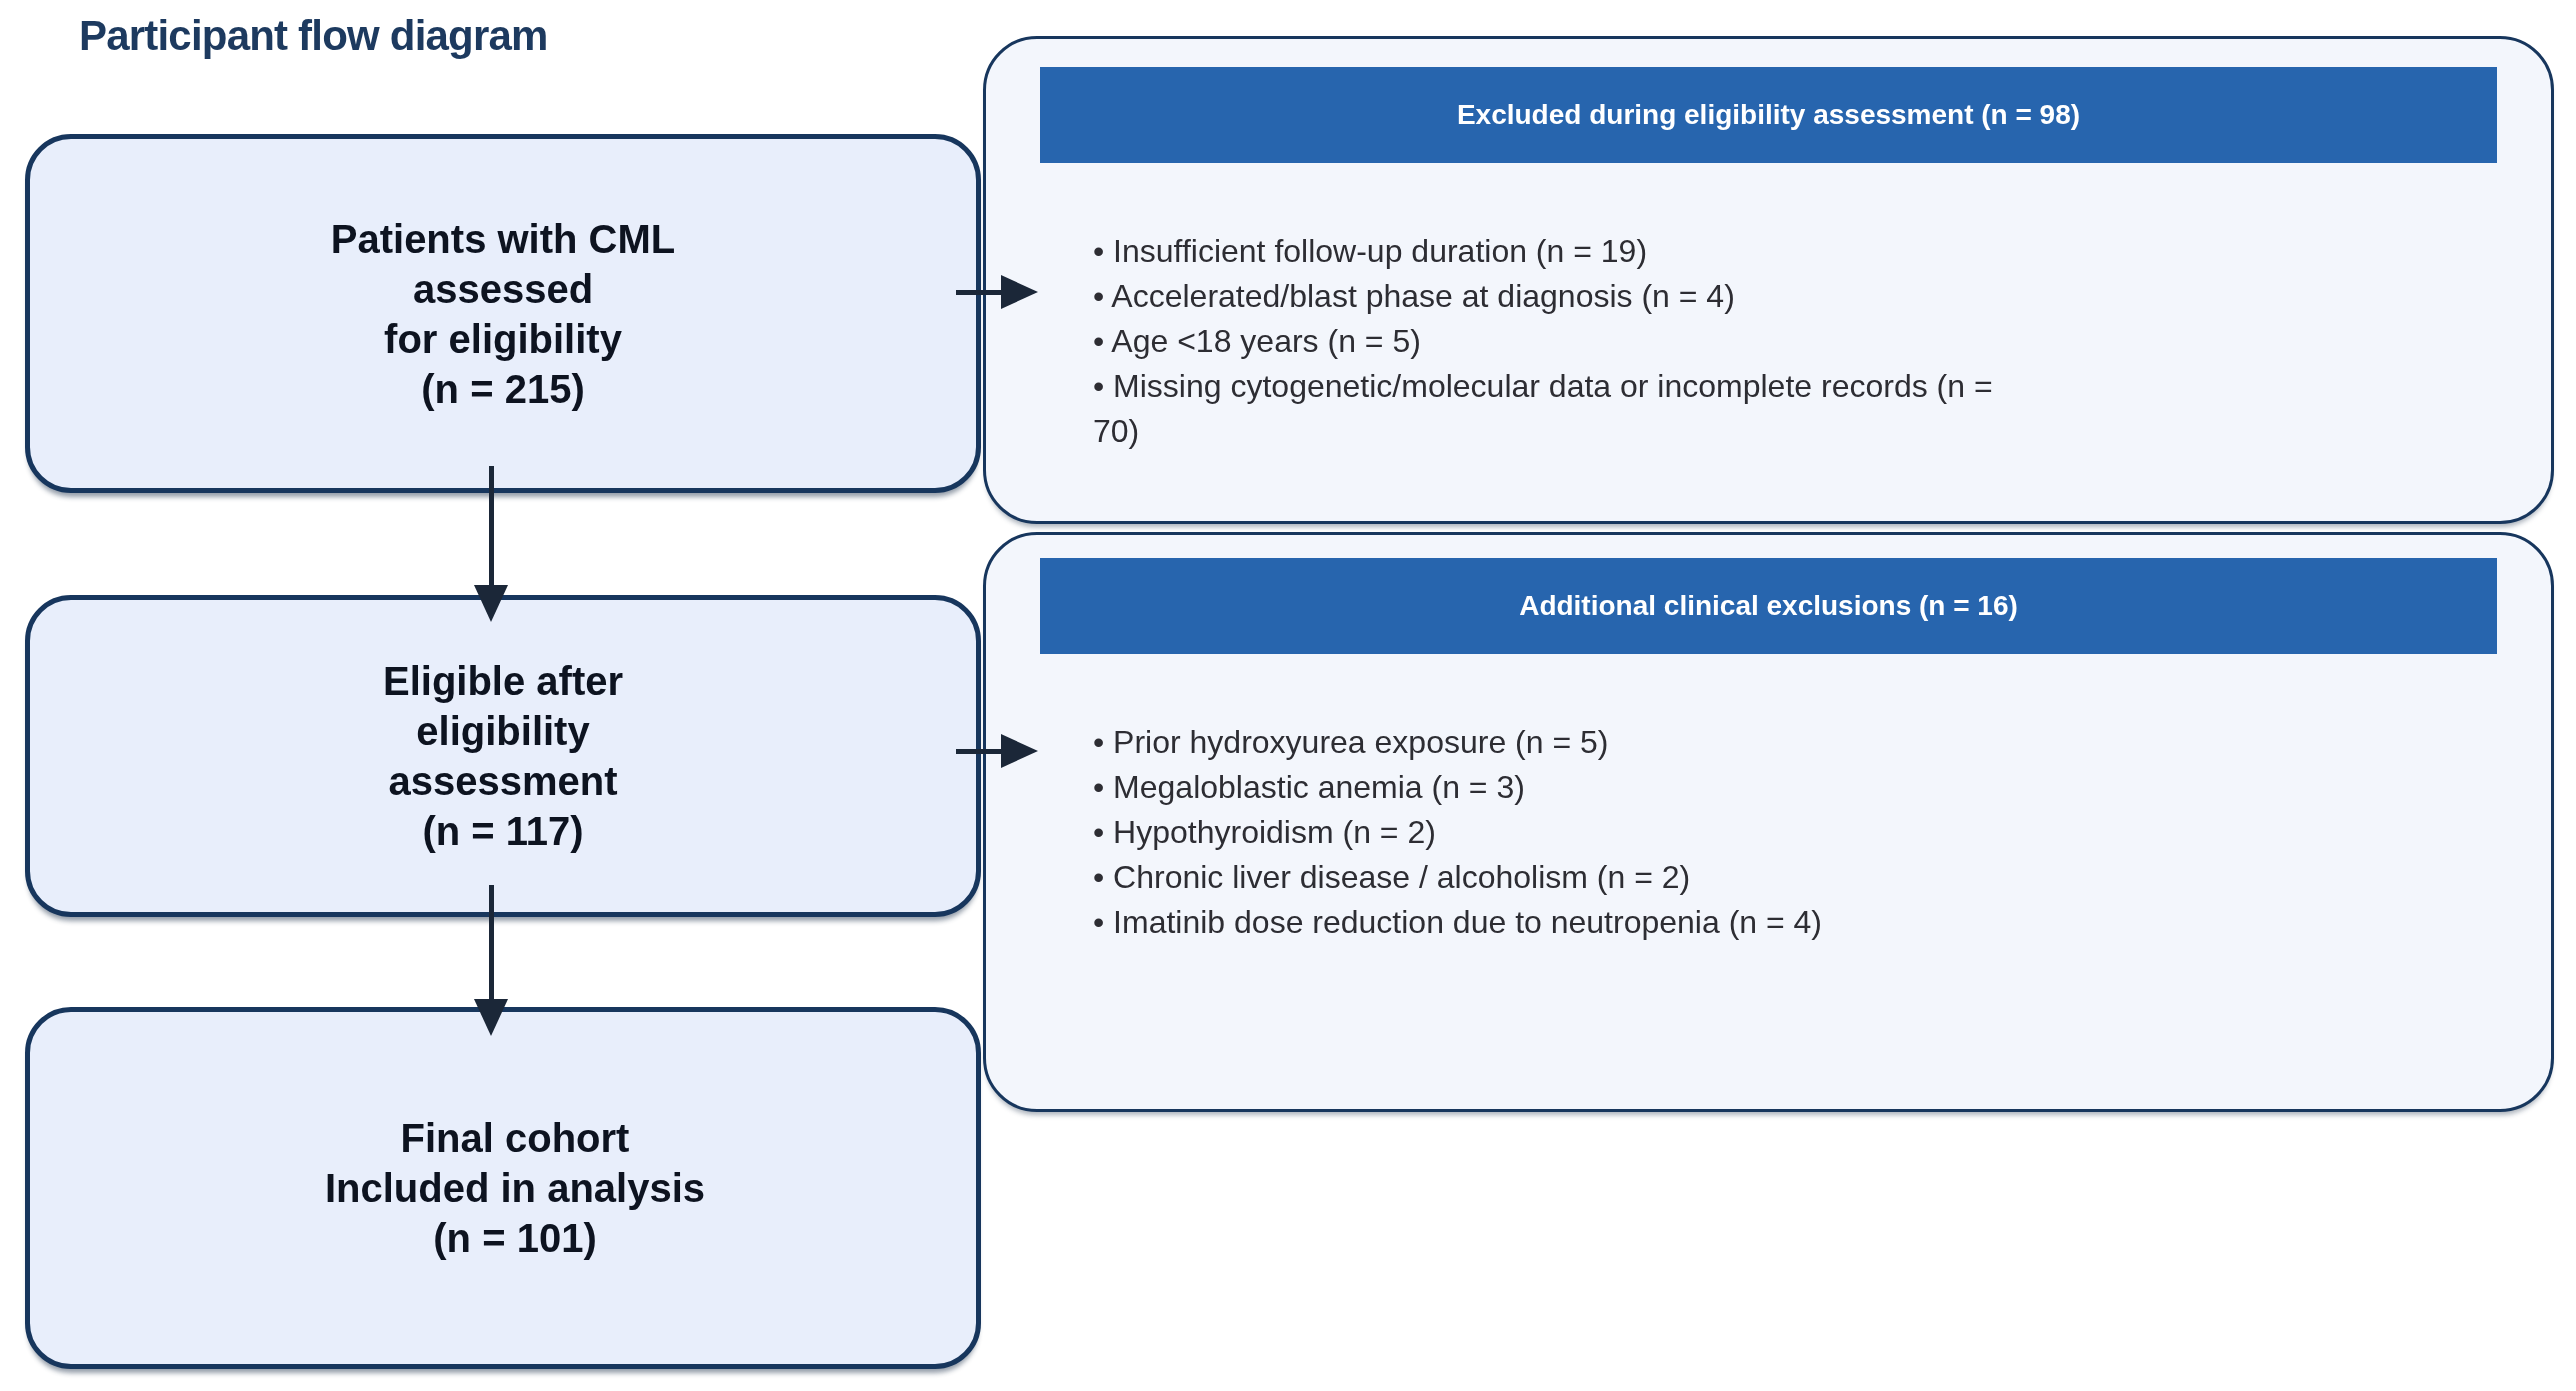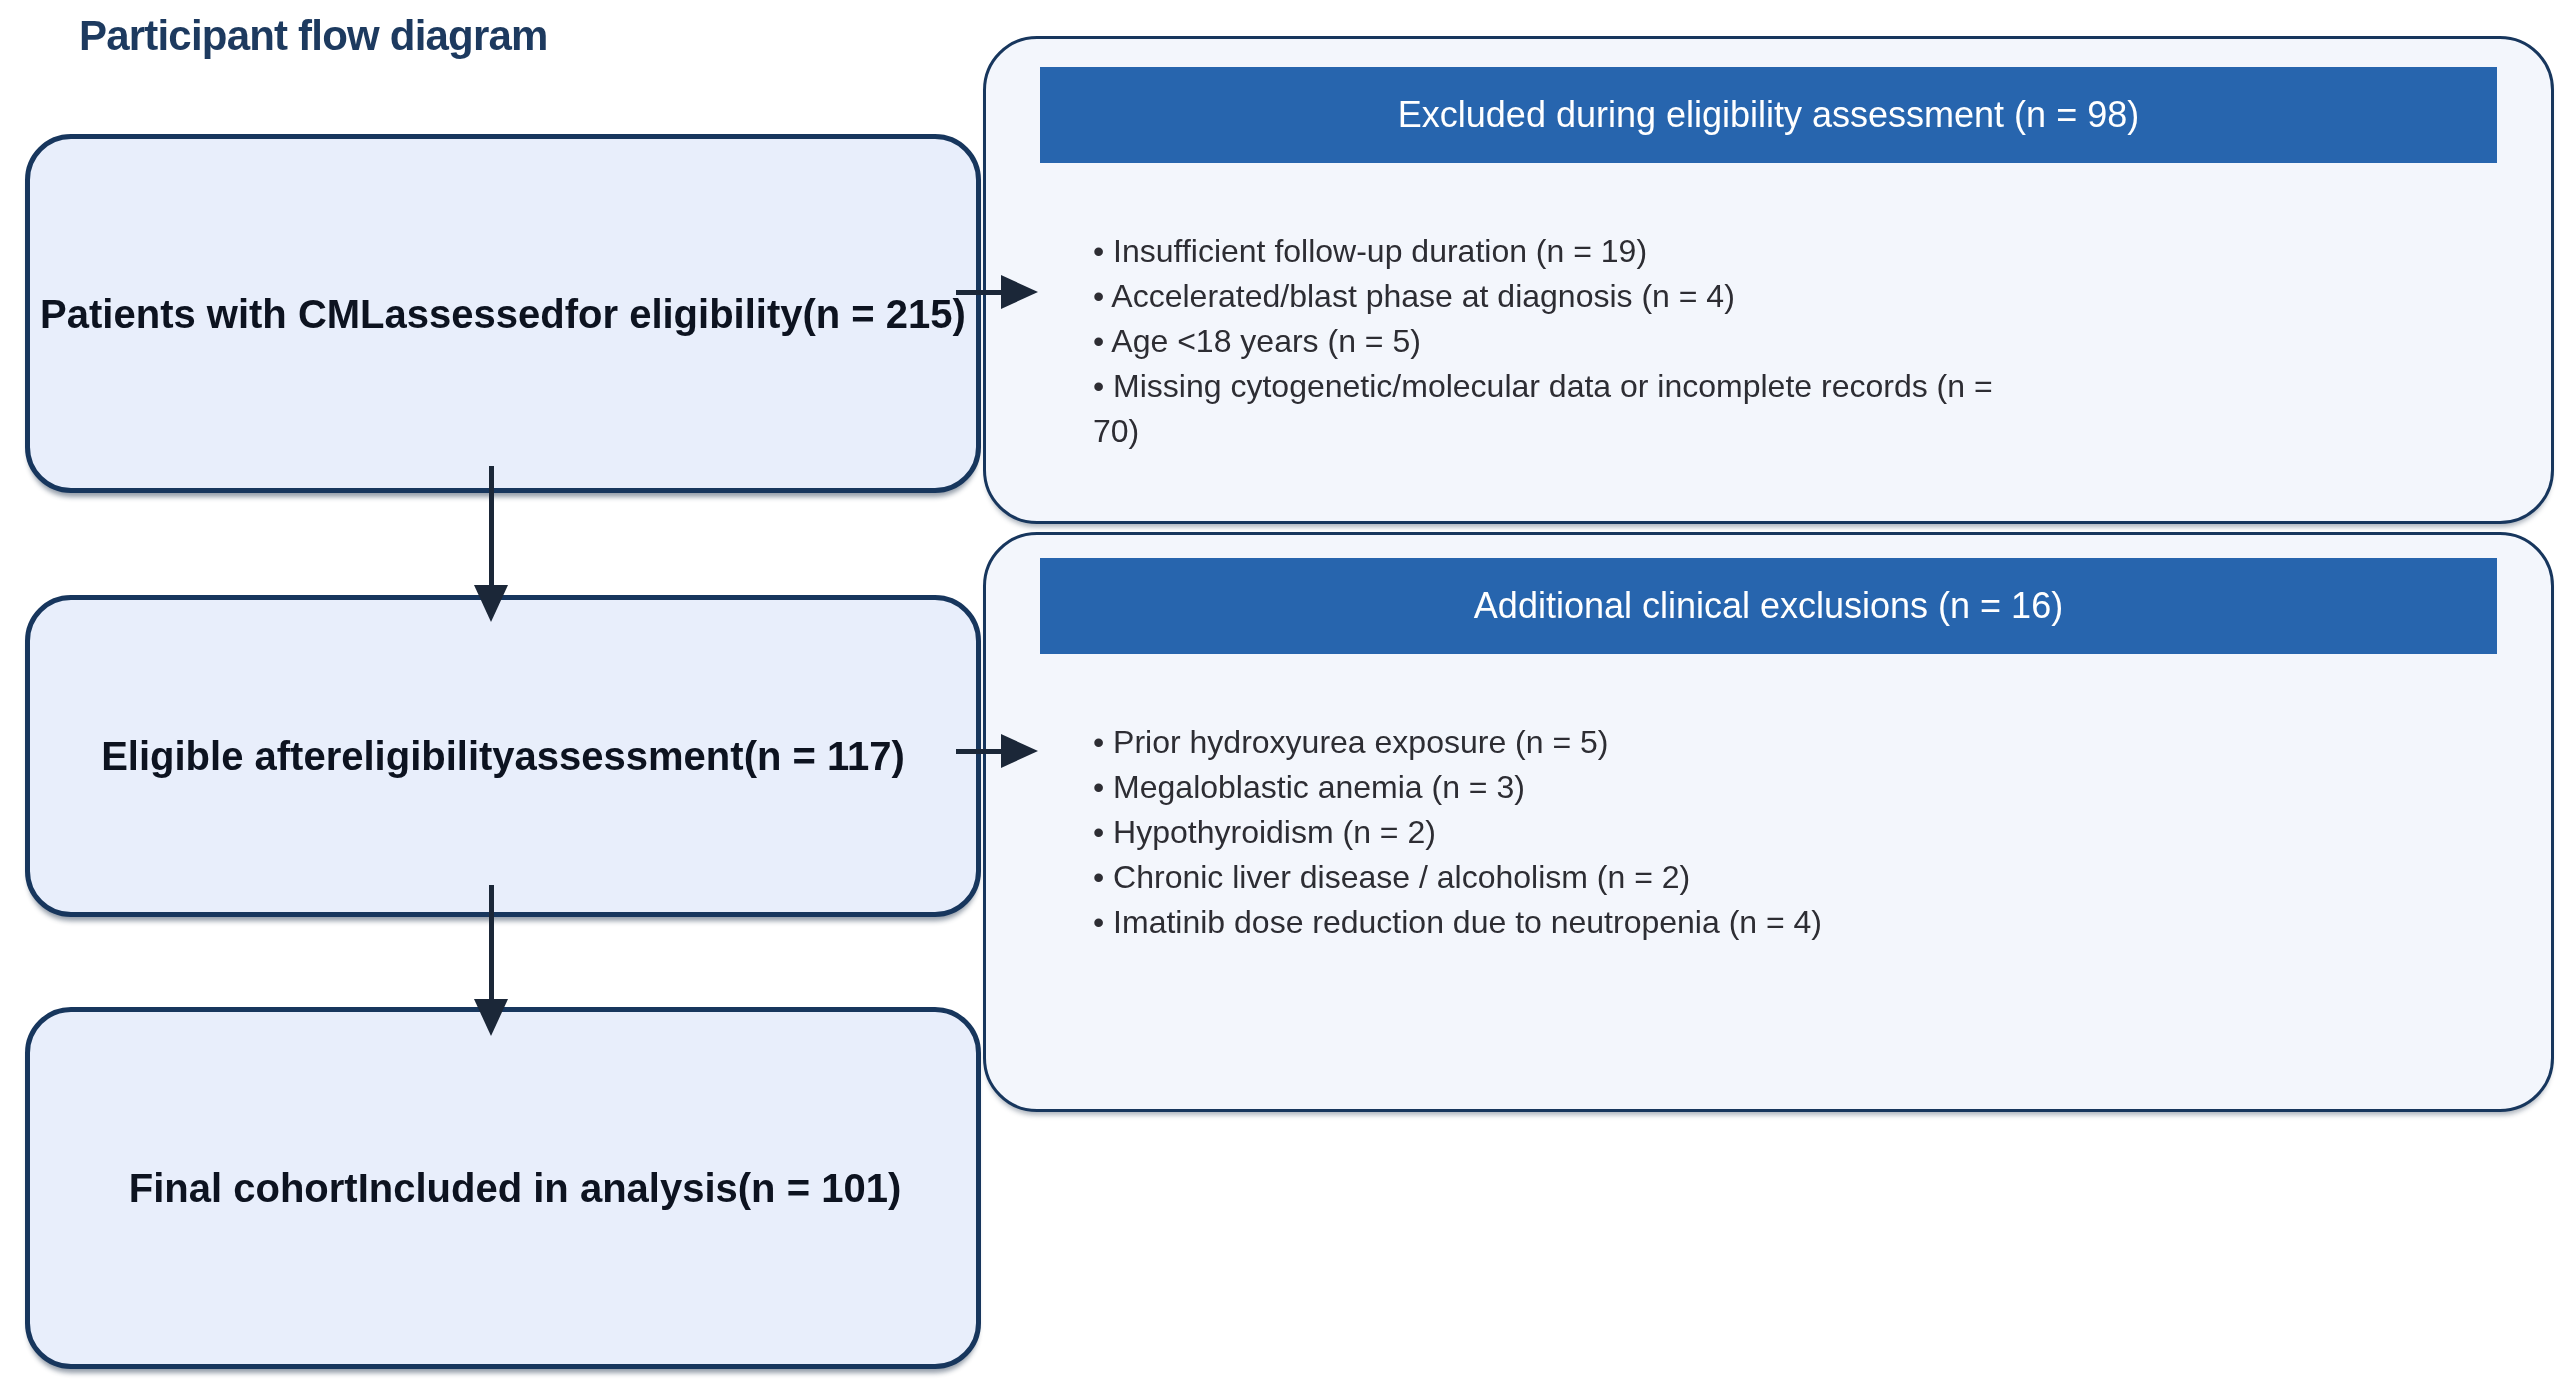--- a/index.html
+++ b/index.html
@@ -15,21 +15,21 @@
     letter-spacing:-0.8px;white-space:nowrap;
   }
 
   
   .fbox{
     position:absolute;left:25px;width:956px;
     background:var(--box_fill,#e8eefb);
     border:5px solid var(--border_navy,#17365d);
     border-radius:46px;
     box-sizing:border-box;
-    display:flex;flex-direction:row;align-items:center;justify-content:center;
+    display:flex;flex-direction:column;align-items:center;justify-content:center;
     box-shadow:0 6.7px 5px -3.3px rgba(21,40,66,.45);
   }
   .fbox .bl{
     font-size:40px;font-weight:bold;color:#0d1320;
     line-height:50px;text-align:center;white-space:nowrap;
   }
   .fbox1{top:134px;height:359px;}
   .fbox2{top:595px;height:322px;}
   .fbox3{top:1007px;height:362px;padding-left:24px;}
 
@@ -41,21 +41,21 @@
     border-radius:54px;
     box-sizing:border-box;
     box-shadow:0 5.8px 5px -3.3px rgba(21,40,66,.35);
   }
   .panel1{top:36px;height:488px;}
   .panel2{top:532px;height:580px;}
   .phead{
     position:absolute;left:54px;right:54px;height:96px;
     background:var(--header_blue,#2765ae);
     display:flex;align-items:center;justify-content:center;
-    font-size:36px;font-weight:normal;color:#ffffff;white-space:nowrap;
+    font-size:28px;font-weight:bold;color:#ffffff;white-space:nowrap;
   }
   .panel1 .phead{top:28px;}
   .panel2 .phead{top:23.4px;}
   .bullets{
     position:absolute;left:107px;right:75px;
     font-size:32px;color:#2d2d33;line-height:45px;
   }
   .panel1 .bullets{top:190px;}
   .panel2 .bullets{top:185px;}
   .bline{white-space:nowrap;}

